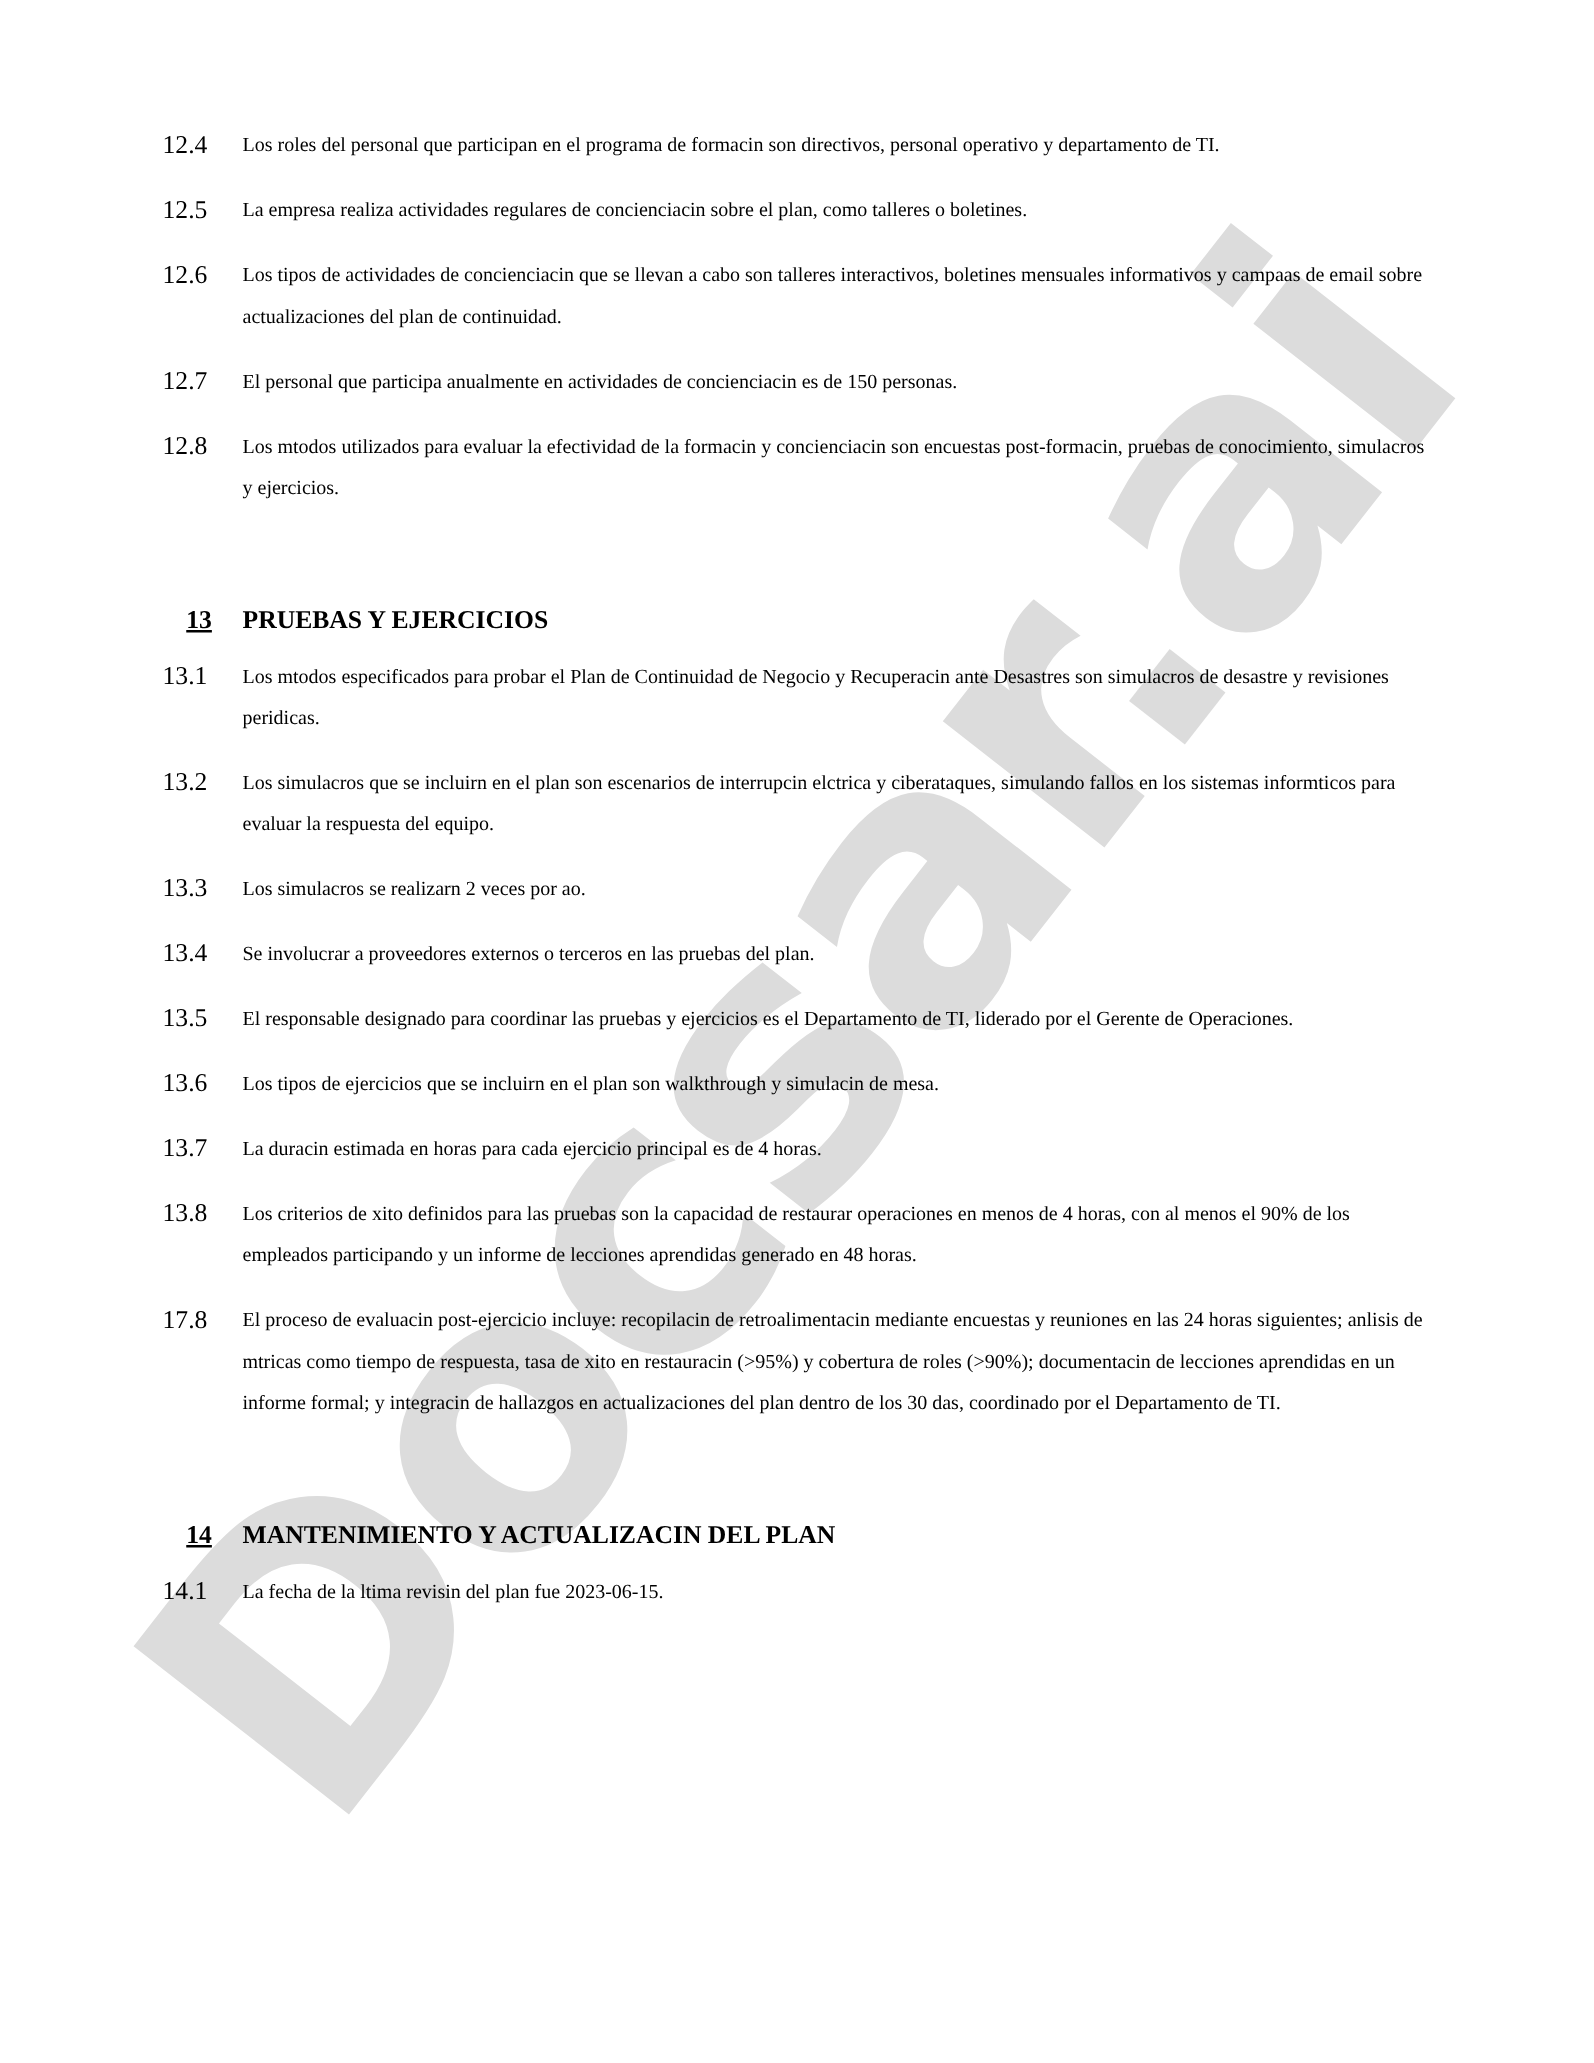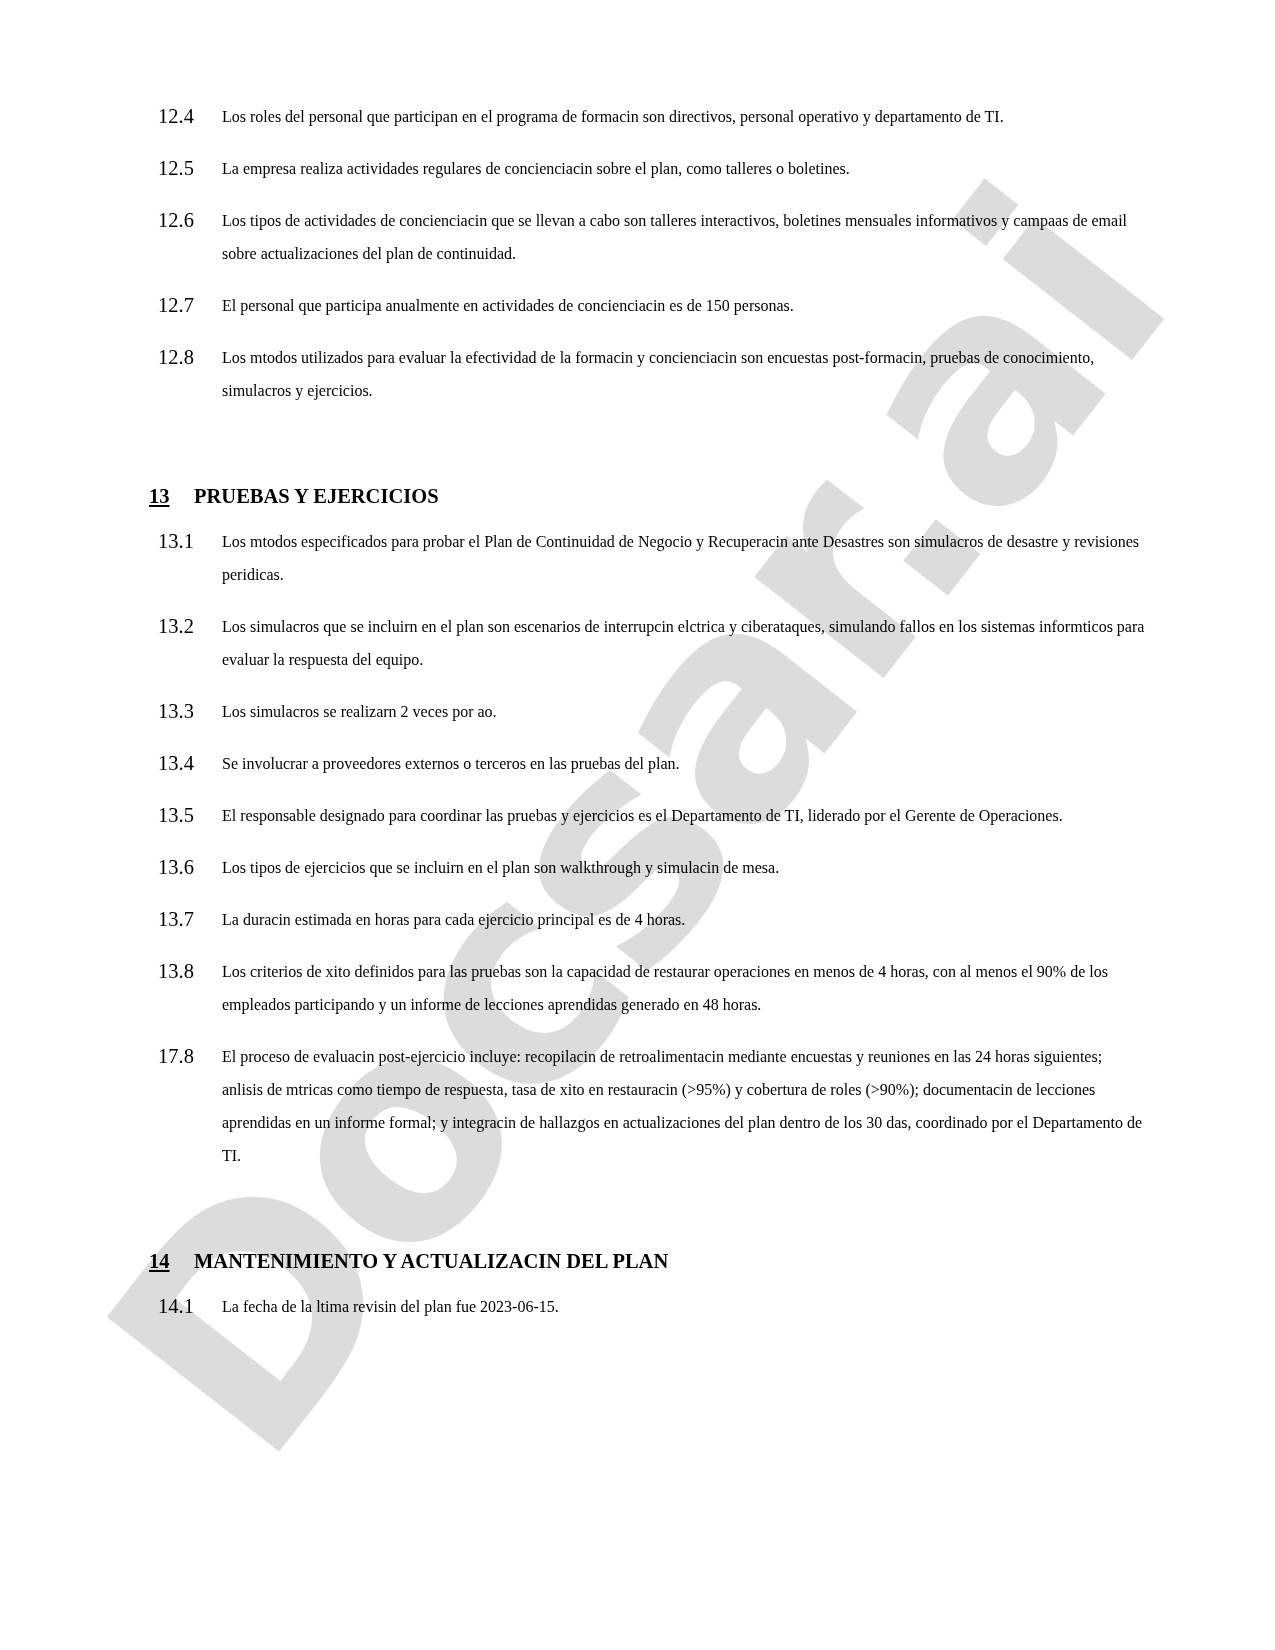--- a/index.html
+++ b/index.html
@@ -44,21 +44,20 @@
     z-index: 1;
     padding: 100px 130px 0 130px;
     box-sizing: border-box;
   }
 
   
   .clause {
     display: flex;
     align-items: flex-start;
     margin-bottom: 19px;
-    margin-left: 28px;
   }
   .clause-num {
     flex: 0 0 auto;
     width: 64px;
     font-size: 20.5px;
     line-height: 33px;
   }
   .clause-body {
     flex: 1 1 auto;
     font-size: 16px;

